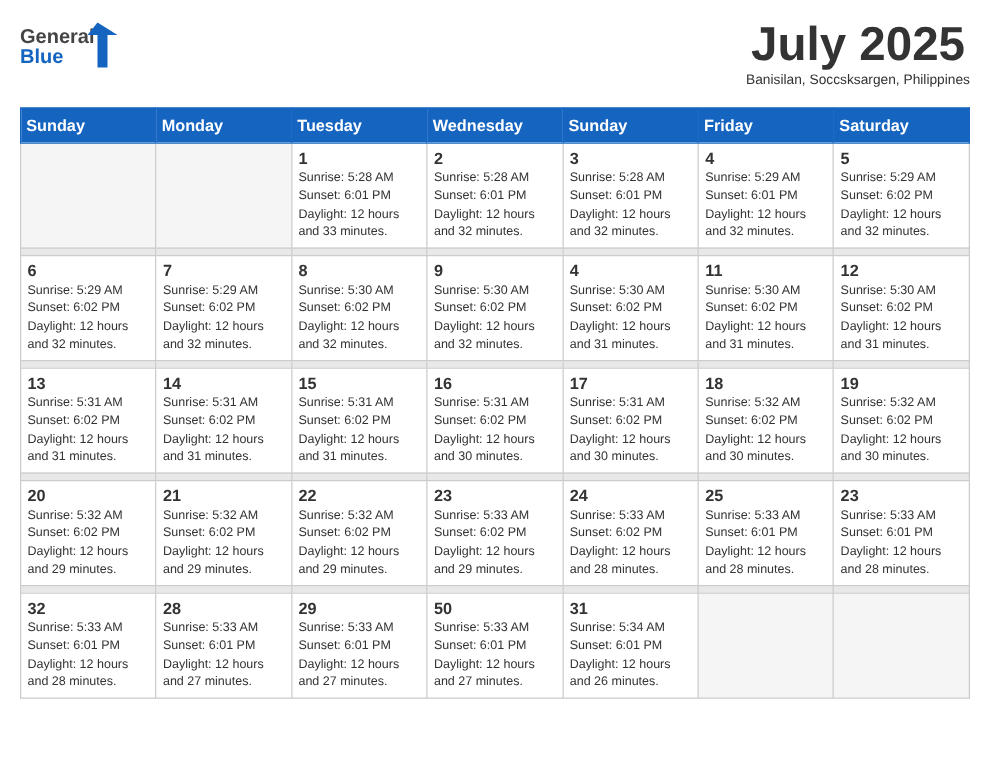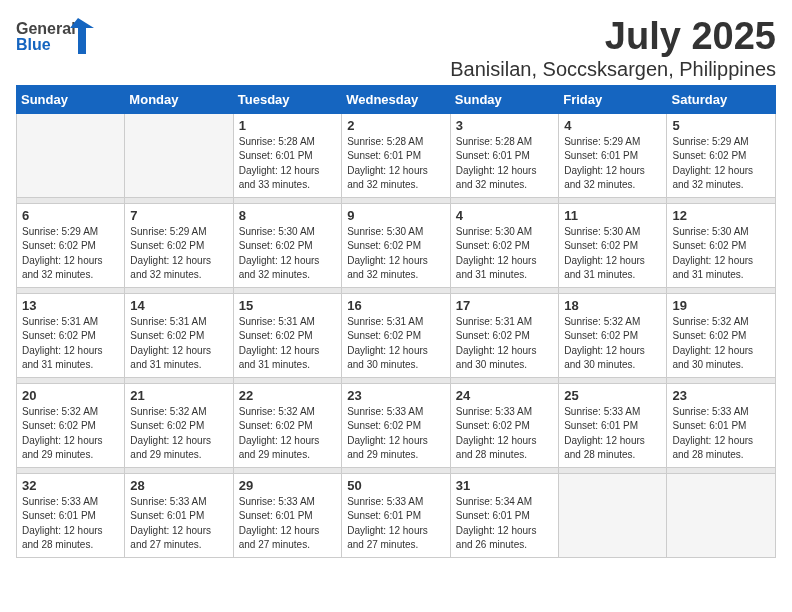--- a/index.html
+++ b/index.html
@@ -7,38 +7,38 @@
       font-family: Arial, sans-serif;
       background: #fff;
       width: 792px;
       min-height: 612px;
       padding: 16px;
     }
     .header {
       display: flex;
       justify-content: space-between;
       align-items: flex-start;
-      margin-bottom: 4px;
+      margin-bottom: 16px;
     }
     .logo {
       display: flex;
       align-items: center;
       gap: 4px;
     }
     .title-block {
-      text-align: right;
+      text-align: center;
     }
     .main-title {
       font-size: 38px;
       font-weight: bold;
       color: #333;
       line-height: 1.1;
     }
     .subtitle {
-      font-size: 20px;
+      font-size: 11px;
       color: #333;
       font-weight: normal;
     }
     .calendar {
       width: 100%;
       border-collapse: collapse;
       border: 1px solid #ccc;
     }
     .calendar th {
       background-color: #1565c0;

